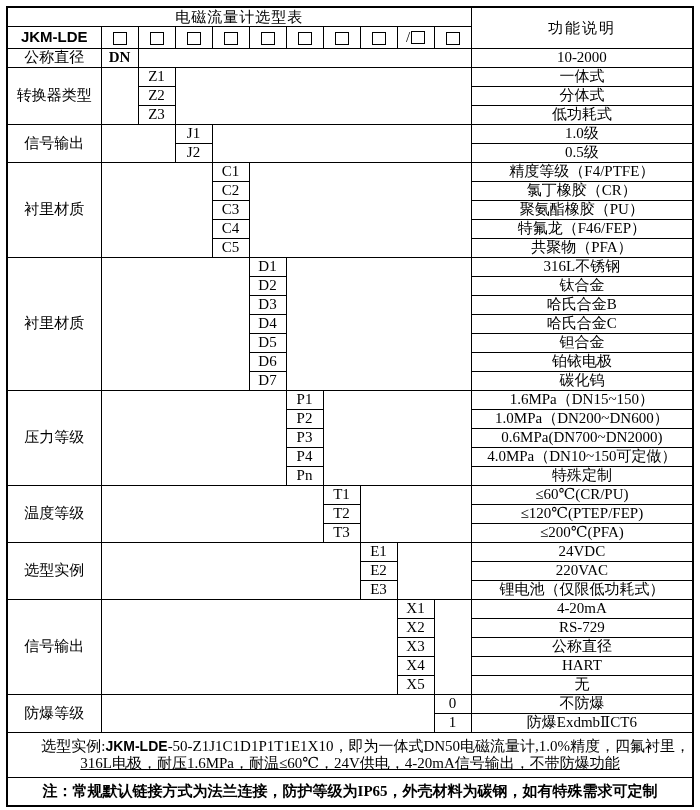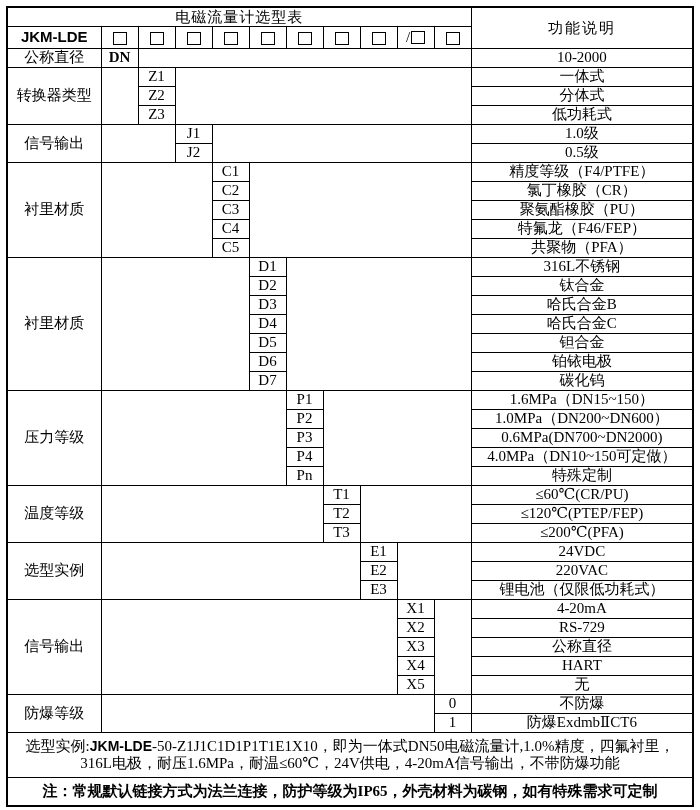--- a/index.html
+++ b/index.html
@@ -45,22 +45,22 @@
   .checkbox {
     display:inline-block; width:14px; height:13px;
     border:1px solid #000; background:#fff; vertical-align:middle;
   }
   .slash { font-size:15px; margin-right:1px; vertical-align:middle; }
 
   td.example-cell {
     text-align:left; white-space:normal;
     font-size:15px; padding:3px 4px 2px 4px; line-height:1.35;
   }
-  .example-line1 { text-align:center; }
-  .example-line2 { text-align:center; }
+  .example-line1 { text-align:right; }
+  .example-line2 { text-align:center;text-decoration:underline; }
   .bold-model { font-family:"Liberation Sans","DejaVu Sans",sans-serif; font-weight:bold; font-size:14px; }
   td.note-cell {
     text-align:left; white-space:nowrap;
     font-size:15px; padding:2px 4px;font-weight:bold;
   }
 </style>
 </head>
 <body>
 
 <div class="page">

